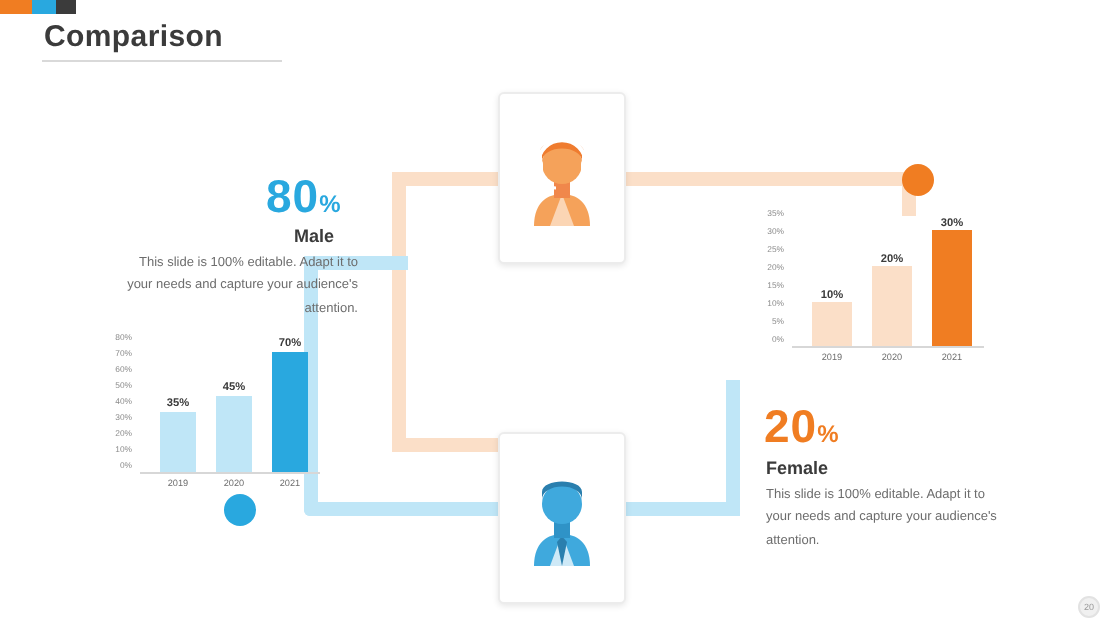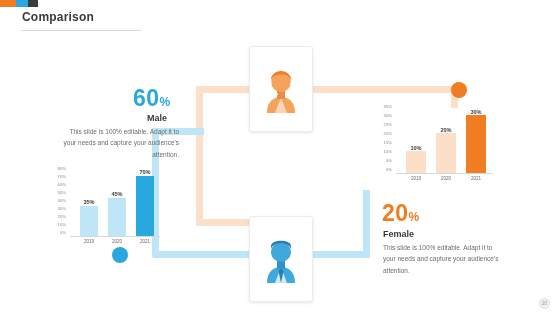--- a/index.html
+++ b/index.html
@@ -12,21 +12,21 @@
   }
   
   #topbar{
     position:absolute;left:0;top:0;width:560px;height:7px;
     display:flex;
   }
   #topbar .seg{height:7px;}
   
   #title{
     position:absolute;left:22px;top:10px;
-    font-size:12px;font-weight:bold;color:#3b3b3b;
+    font-size:15px;font-weight:bold;color:#3b3b3b;
     letter-spacing:.2px;
   }
   #title-rule{
     position:absolute;left:21px;top:30px;width:120px;height:1px;background:#d9d9d9;
   }
   
   .pipe{position:absolute;}
   .pipe-blue{background:#bfe6f7;}
   .pipe-peach{background:#fbdfc8;}
 
@@ -127,21 +127,21 @@
     <path d="M6 48 C6 36 13 32 20 32 C27 32 34 36 34 48 Z" fill="#3fa9dd"></path>
     <path d="M20 32 L14 48 L26 48 Z" fill="#ffffff" opacity="0.75"></path>
     <path d="M20 33 L17.5 36 L20 48 L22.5 36 Z" fill="#2a7fae"></path>
     <rect x="16" y="26" width="8" height="8" fill="#2f93c7"></rect>
     <circle cx="20" cy="17" r="10" fill="#3fa9dd"></circle>
     <path d="M10 15 C10 6 30 6 30 15 L30 11 C30 4 10 4 10 11 Z" fill="#2a7fae"></path>
   </svg>
 </div>
 
 <div class="big-pct" style="left:133px;top:85px;">
-  <span>60</span><span class="sm">%</span>
+  <span>80</span><span class="sm">%</span>
 </div>
 <div class="lbl" style="left:147px;top:113px;">Male</div>
 <div class="body-txt right" style="left:62px;top:126px;width:117px;">This slide is 100% editable. Adapt it to your needs and capture your audience's attention.</div>
 
 <div class="big-pct orange" style="left:382px;top:200px;">
   <span>20</span><span class="sm">%</span>
 </div>
 <div class="lbl" style="left:383px;top:229px;">Female</div>
 <div class="body-txt" style="left:383px;top:242px;width:117px;">This slide is 100% editable. Adapt it to your needs and capture your audience's attention.</div>
 

